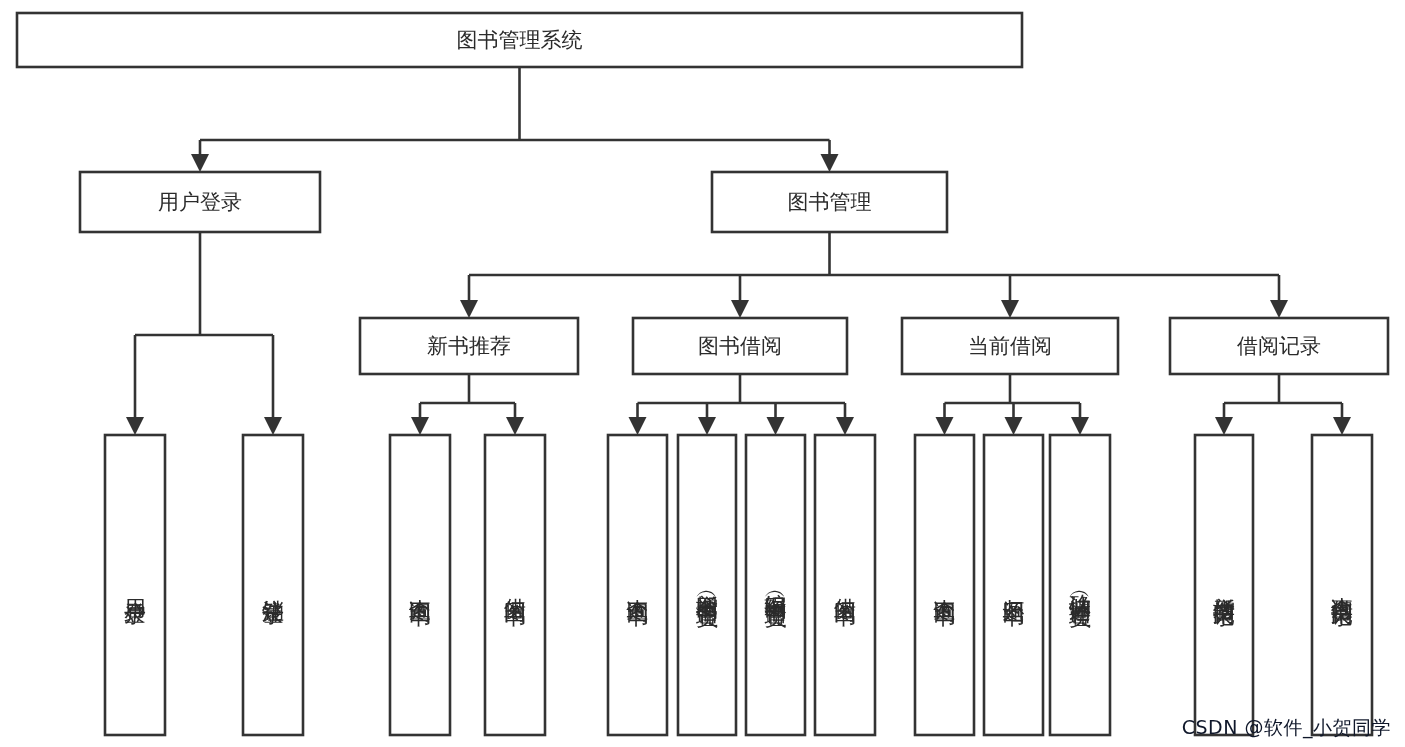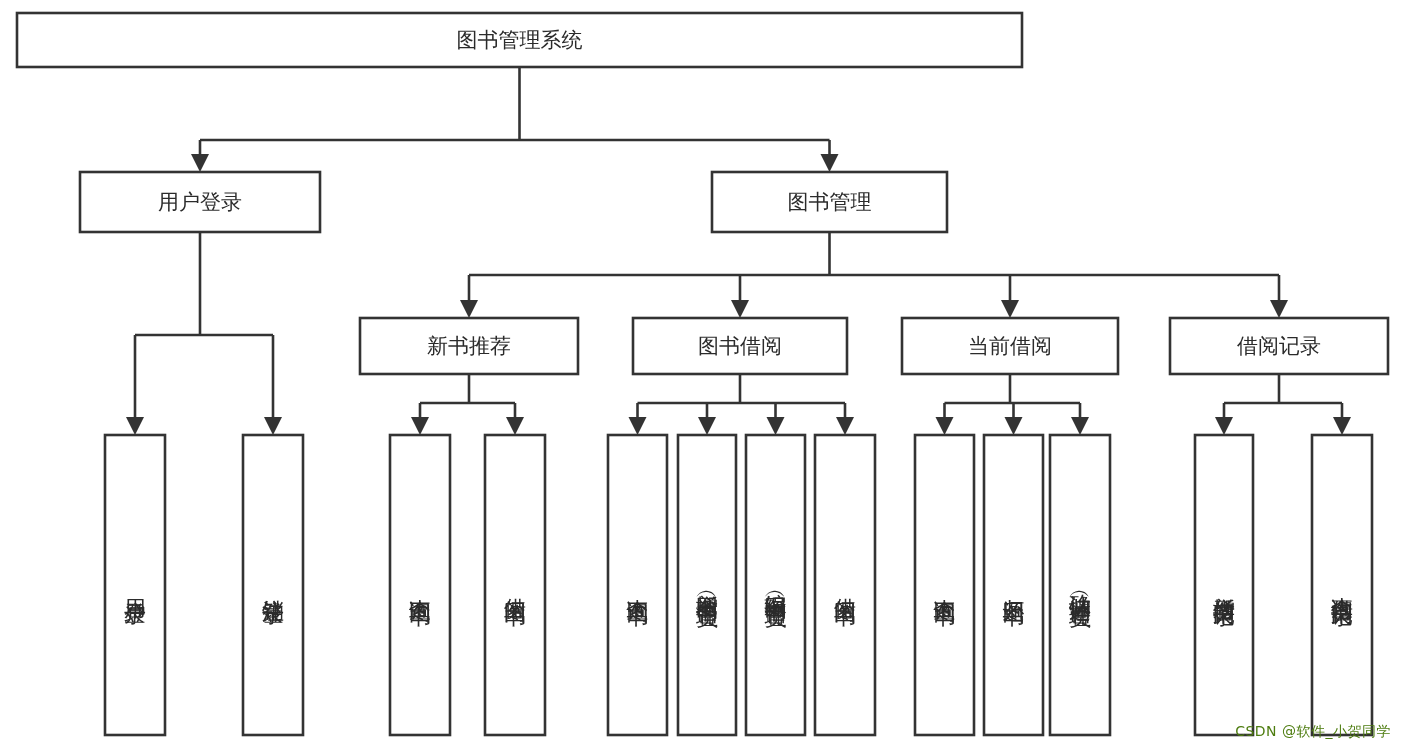--- a/index.html
+++ b/index.html
@@ -64,22 +64,22 @@
     justify-content: center;
     text-align: center;
     white-space: nowrap;
     pointer-events: none;
   }
   .watermark {
     position: absolute;
     right: 14px;
     bottom: 6px;
     font-family: "DejaVu Sans", "Liberation Sans", sans-serif;
-    font-size: 14px;
-    color: #4d7c0f;
+    font-size: 19px;
+    color: #0f172a;
     letter-spacing: 0.5px;
     white-space: nowrap;
     text-align: center;
   }
 </style>
 </head>
 <body>
 
 <div id="diagram-root">
   <svg class="diagram-canvas" viewBox="0 0 1405 747">

